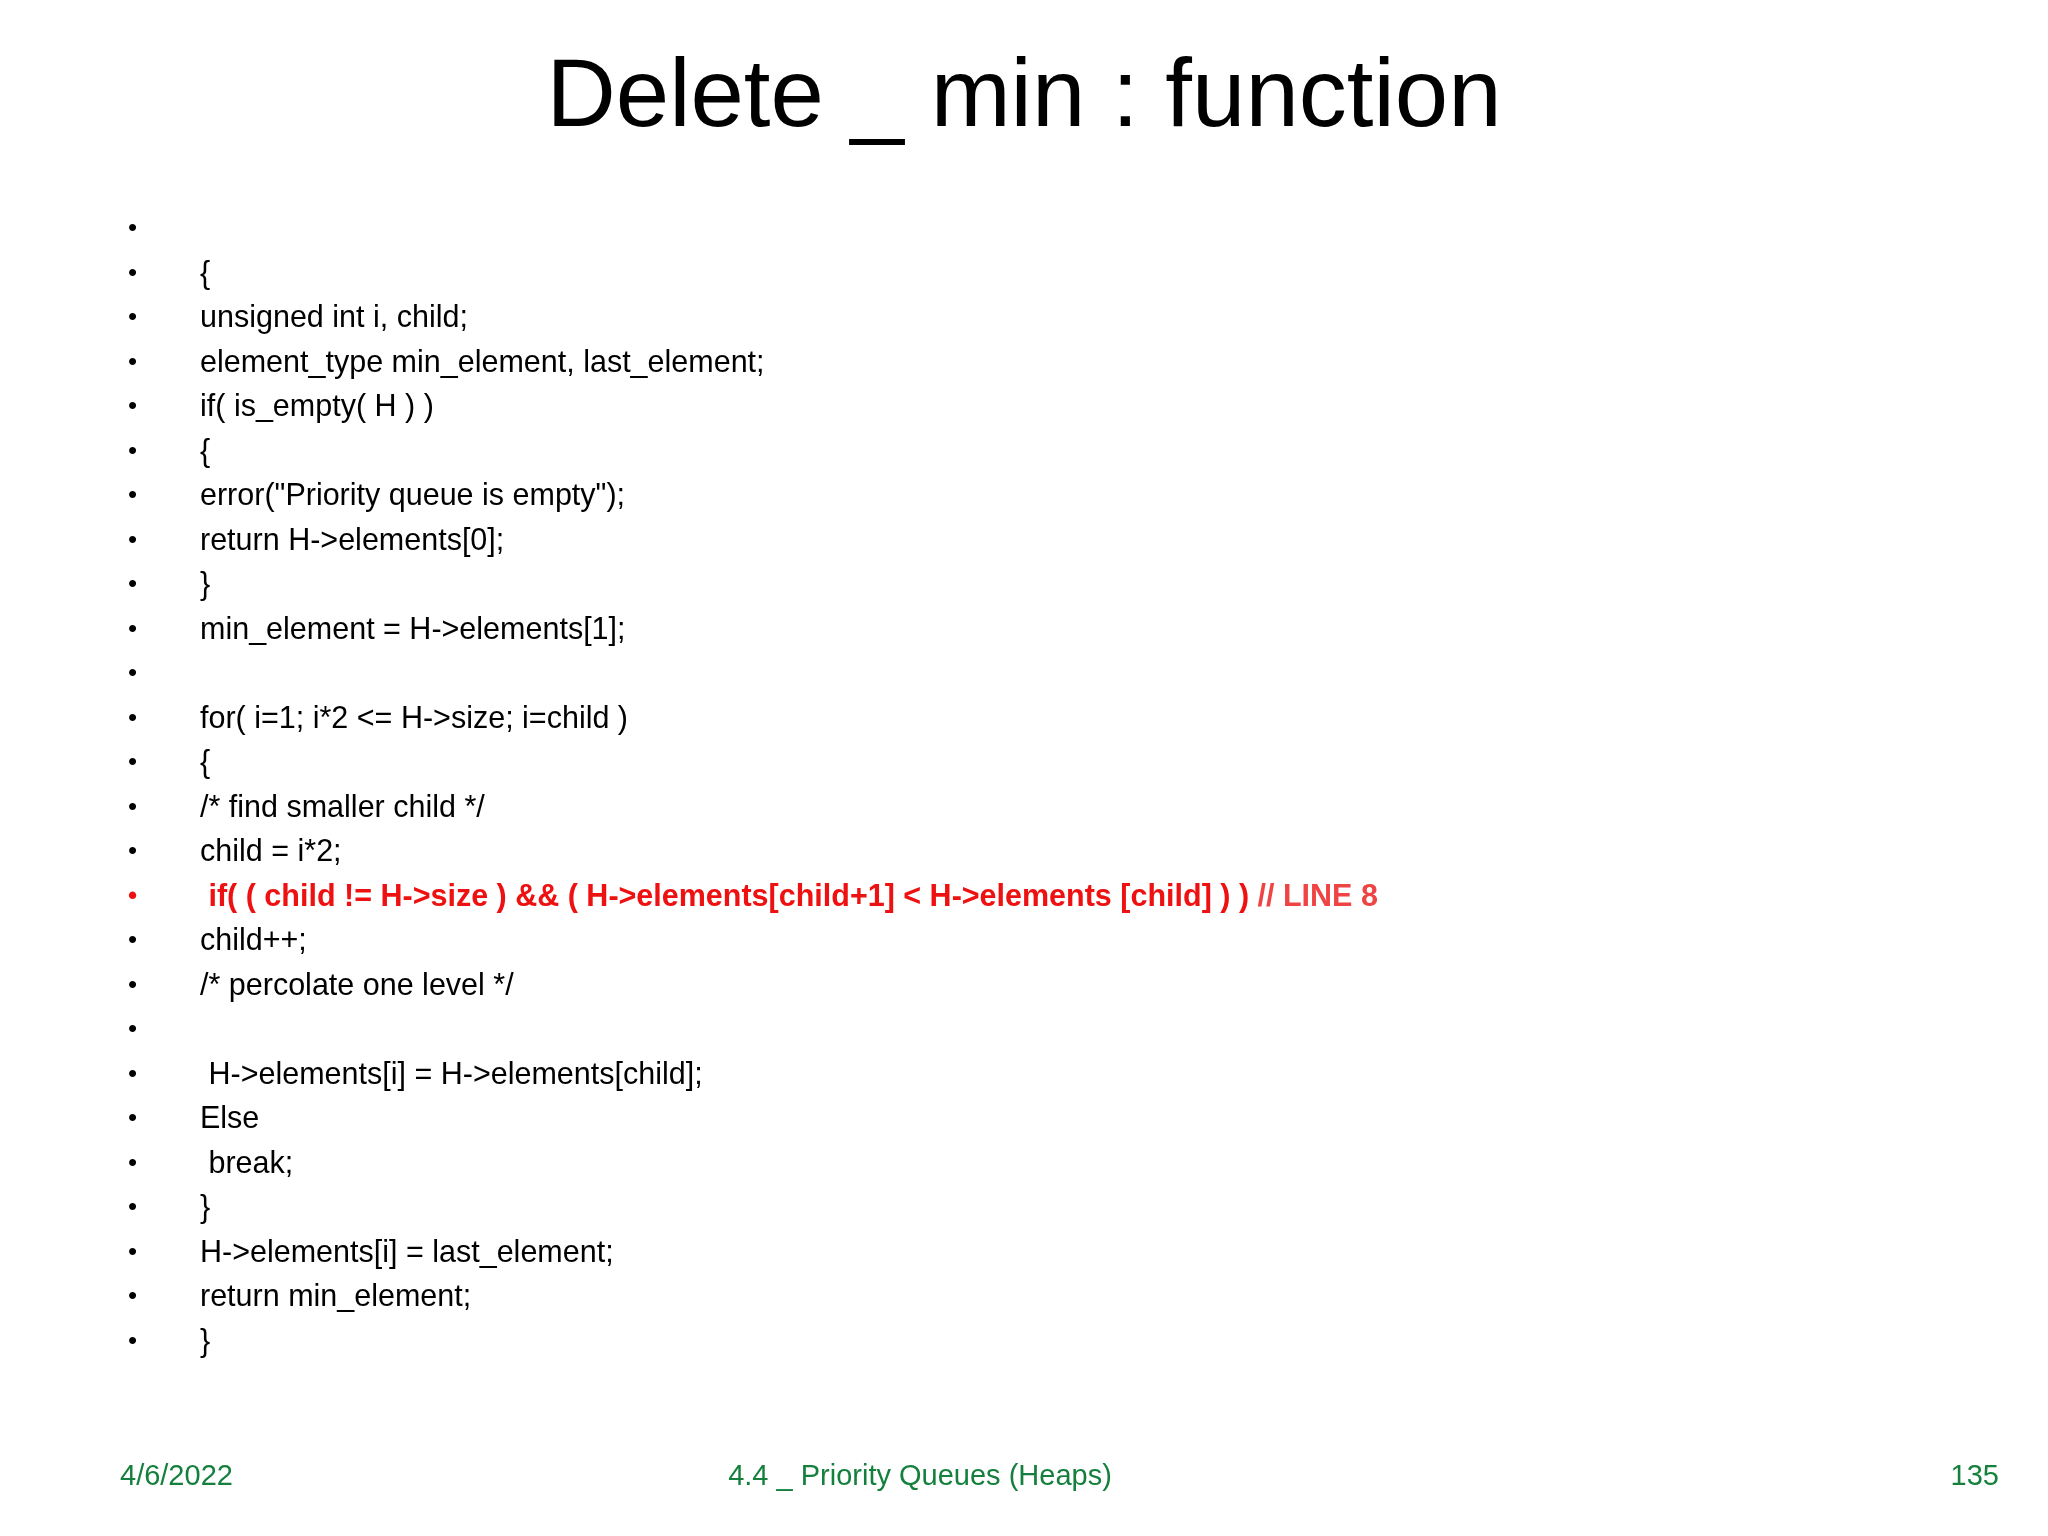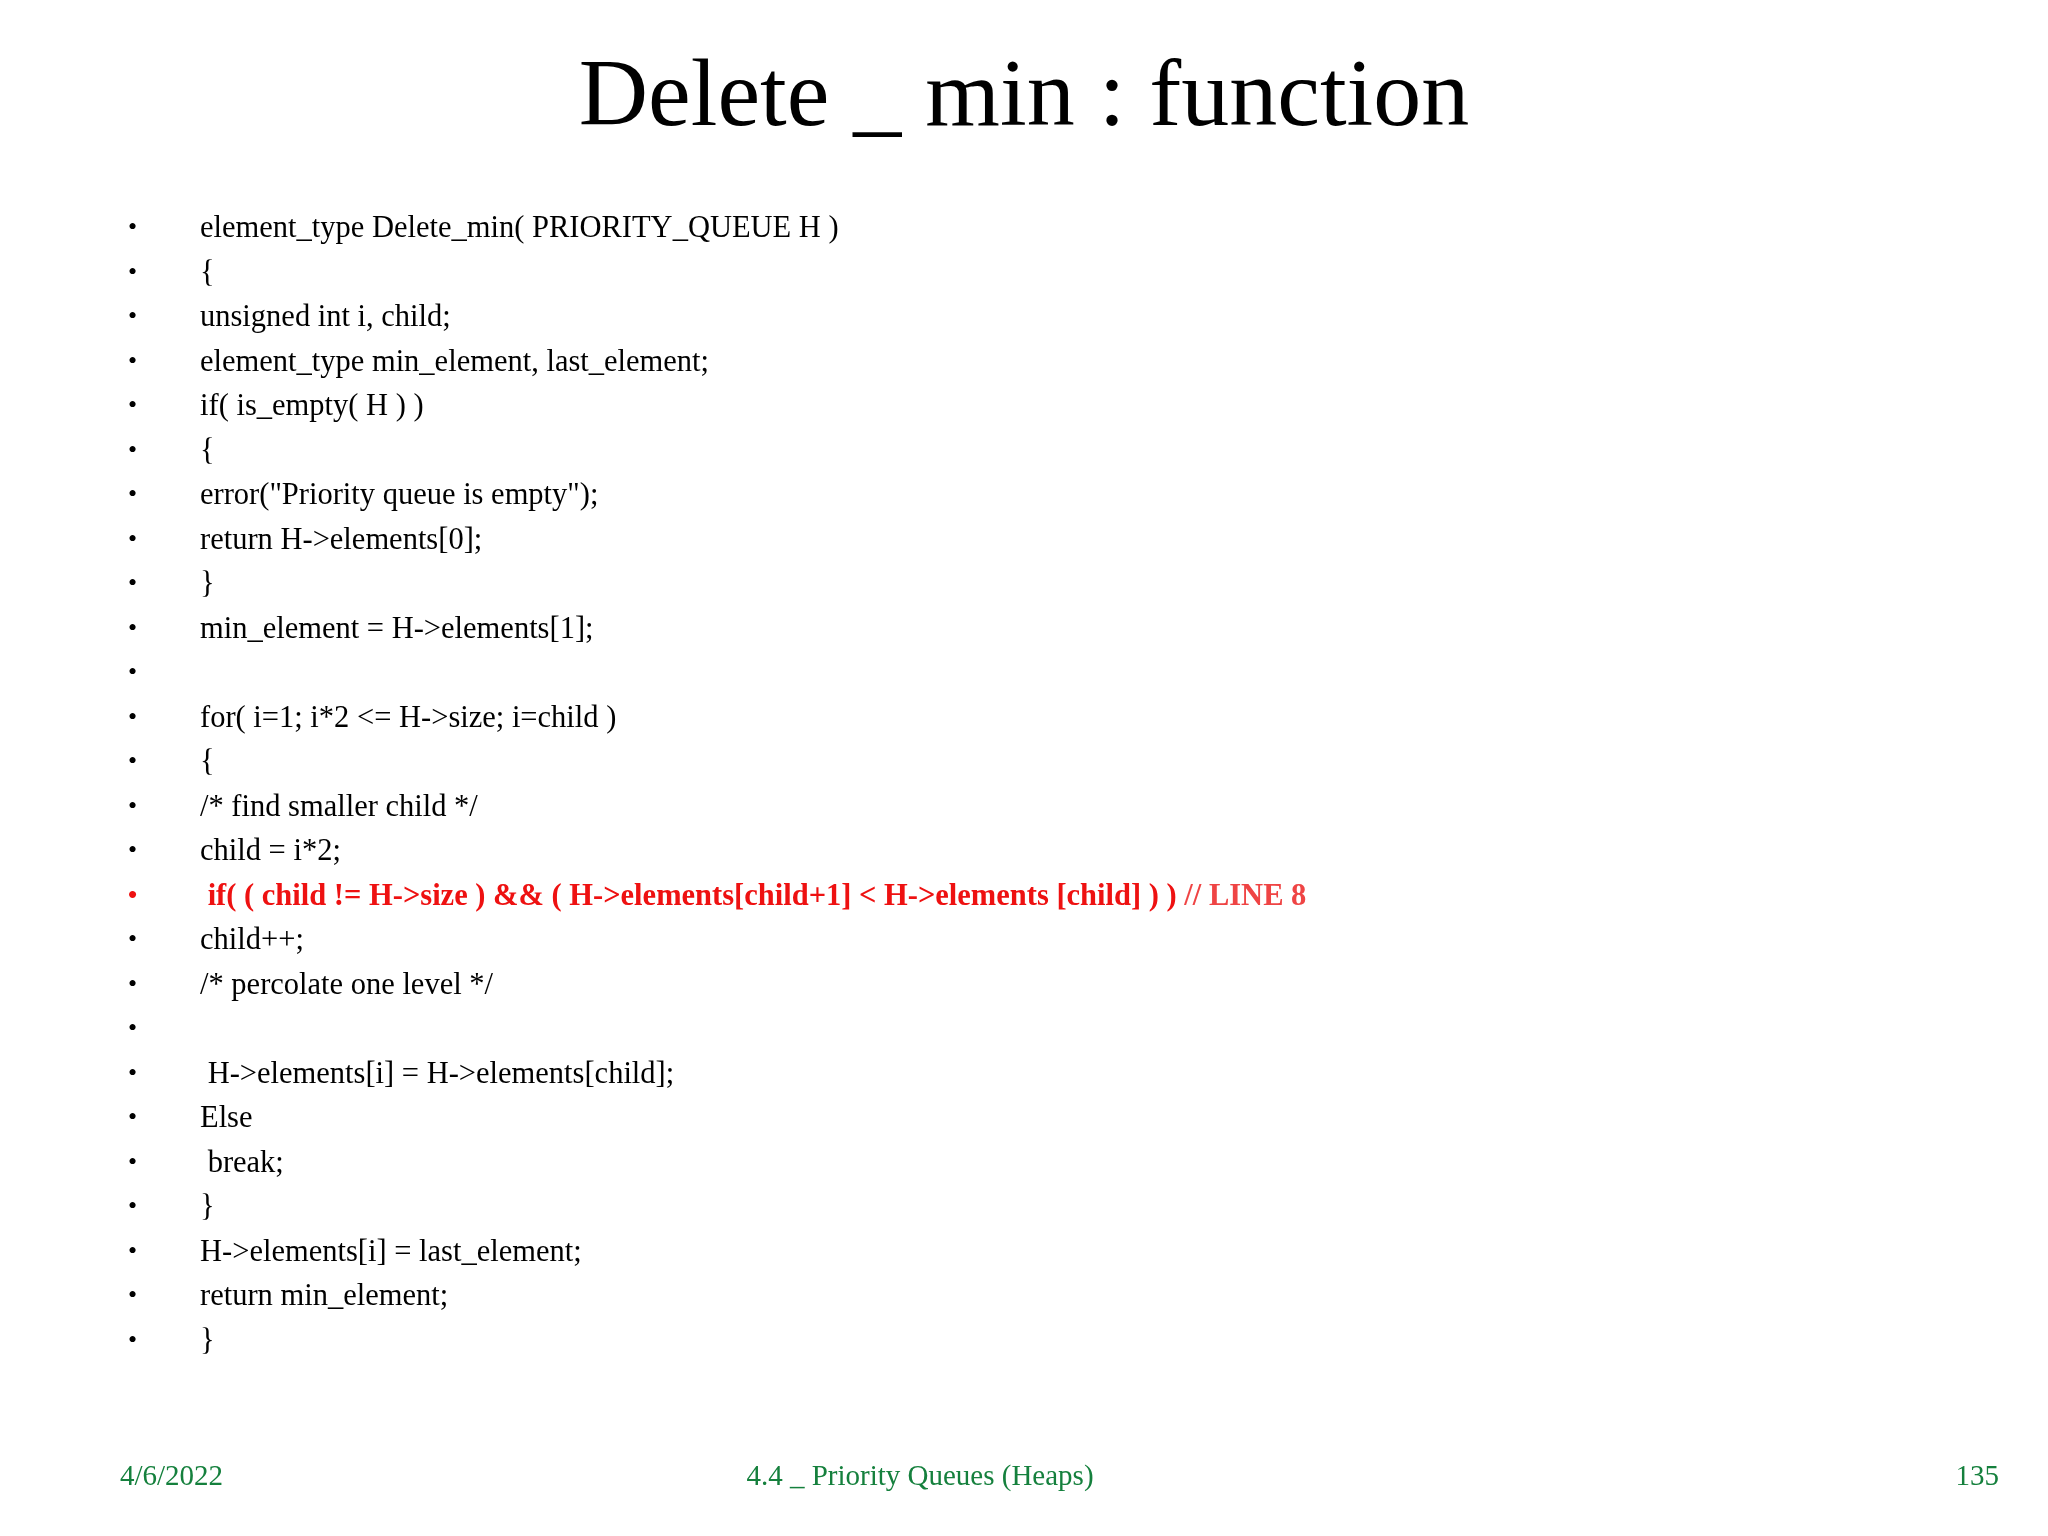--- a/index.html
+++ b/index.html
@@ -5,21 +5,21 @@
   html, body {
     margin: 0;
     padding: 0;
     background: #ffffff;
   }
   .slide {
     position: relative;
     width: 2048px;
     height: 1536px;
     background: #ffffff;
-    font-family: Liberation Serif, serif;
+    font-family: Liberation Sans, sans-serif;
     overflow: hidden;
     box-sizing: border-box;
   }
   .slide-title {
     position: absolute;
     top: 40px;
     left: 0;
     width: 2048px;
     text-align: center;
     font-size: 96px;
@@ -100,21 +100,21 @@
   }
 </style>
 </head>
 <body>
 
 <div class="slide">
 
   <div class="slide-title">Delete _ min : function</div>
 
   <ul class="body-list">
-      <li class="body-item"><span class="bullet">•</span><span class="line-text">element_type Delete_min( PRIORITY_QUEUE H )</span></li>
+      <li class="body-item"><span class="bullet">•</span></li>
       <li class="body-item"><span class="bullet">•</span><span class="line-text">{</span></li>
       <li class="body-item"><span class="bullet">•</span><span class="line-text">unsigned int i, child;</span></li>
       <li class="body-item"><span class="bullet">•</span><span class="line-text">element_type min_element, last_element;</span></li>
       <li class="body-item"><span class="bullet">•</span><span class="line-text">if( is_empty( H ) )</span></li>
       <li class="body-item"><span class="bullet">•</span><span class="line-text">{</span></li>
       <li class="body-item"><span class="bullet">•</span><span class="line-text">error("Priority queue is empty");</span></li>
       <li class="body-item"><span class="bullet">•</span><span class="line-text">return H-&gt;elements[0];</span></li>
       <li class="body-item"><span class="bullet">•</span><span class="line-text">}</span></li>
       <li class="body-item"><span class="bullet">•</span><span class="line-text">min_element = H-&gt;elements[1];</span></li>
       <li class="body-item"><span class="bullet">•</span></li>

